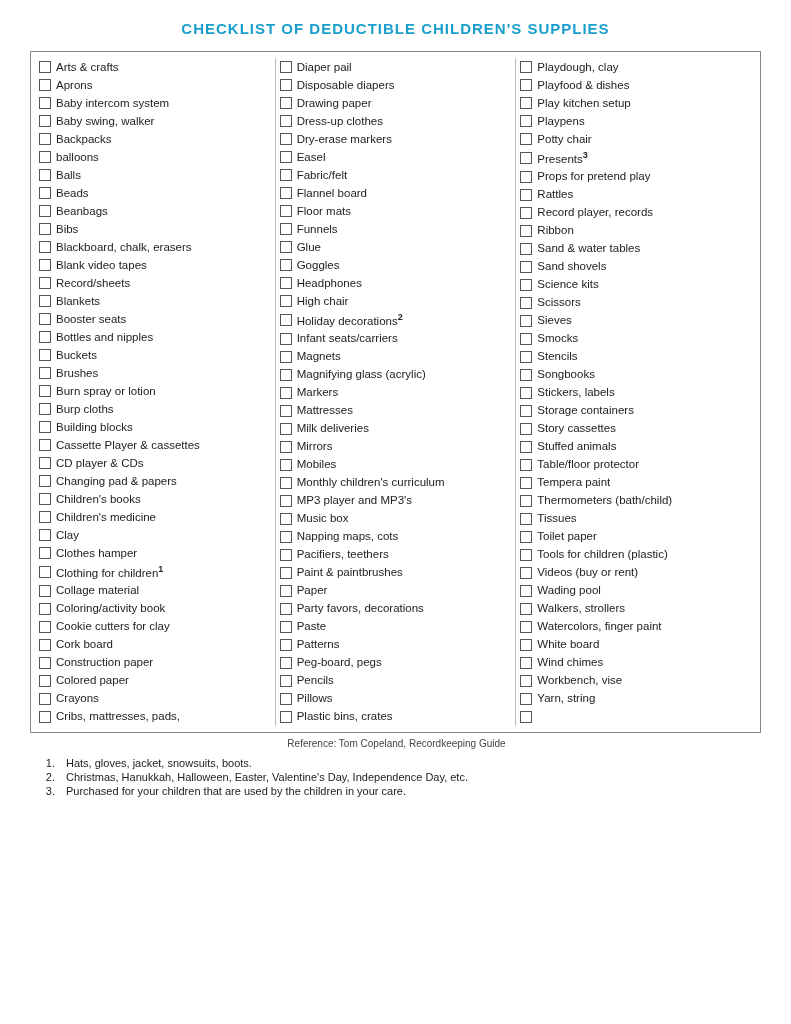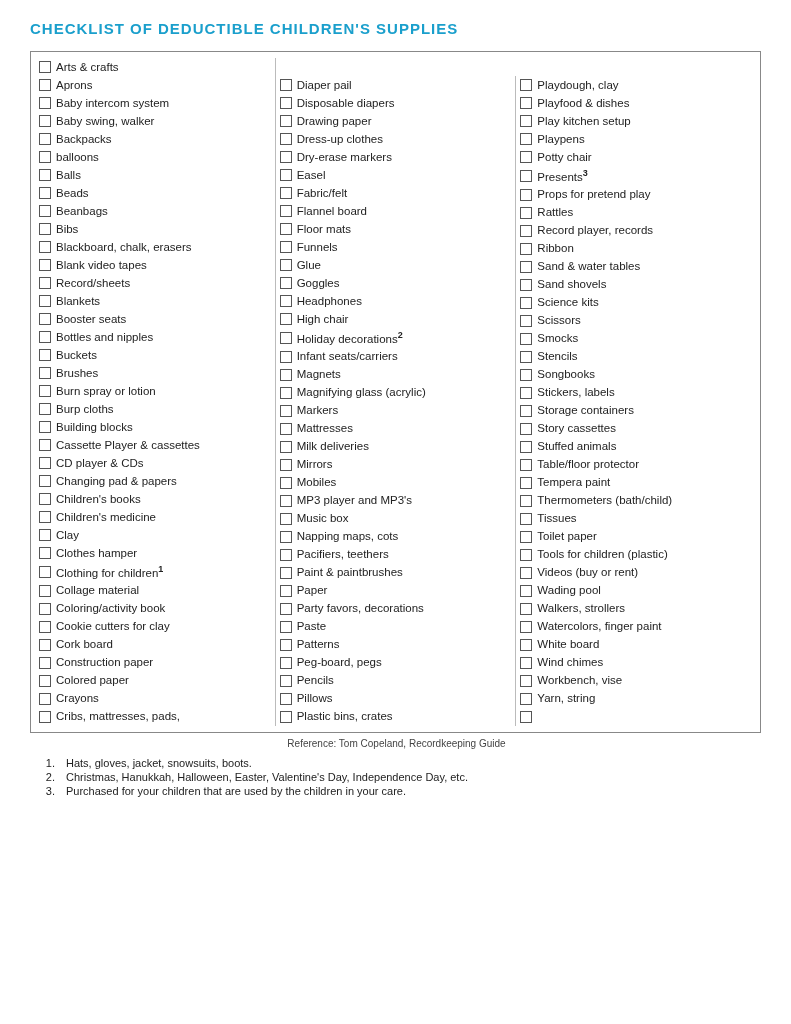--- a/index.html
+++ b/index.html
@@ -6,36 +6,36 @@
     body {
       font-family: Arial, sans-serif;
       font-size: 11.5px;
       background: #fff;
       color: #222;
       width: 791px;
       min-height: 1024px;
       padding: 20px 30px 20px 30px;
     }
     h1 {
-      text-align: left;
+      text-align: center;
       color: #1a9fcc;
       font-size: 15px;
       font-weight: bold;
       letter-spacing: 1px;
       margin-bottom: 14px;
       text-transform: uppercase;
     }
     .checklist-container {
       border: 1.5px solid #888;
       padding: 6px 4px 6px 4px;
     }
     .columns {
       display: flex;
       flex-direction: row;
-      align-items: flex-end;
+      align-items: flex-start;
     }
     .col {
       flex: 1;
       padding: 0 2px;
     }
     .col:not(:last-child) {
       border-right: 1px solid #bbb;
     }
     .item {
       display: flex;
@@ -327,20 +327,24 @@
         <div class="item">
           <span class="checkbox"></span>
           <span class="item-label">Mirrors</span>
         </div>
         <div class="item">
           <span class="checkbox"></span>
           <span class="item-label">Mobiles</span>
         </div>
         <div class="item">
           <span class="checkbox"></span>
+          <span class="item-label">Monthly children's curriculum</span>
+        </div>
+        <div class="item">
+          <span class="checkbox"></span>
           <span class="item-label">MP3 player and MP3's</span>
         </div>
         <div class="item">
           <span class="checkbox"></span>
           <span class="item-label">Music box</span>
         </div>
         <div class="item">
           <span class="checkbox"></span>
           <span class="item-label">Napping maps, cots</span>
         </div>
@@ -434,20 +438,24 @@
           <span class="checkbox"></span>
           <span class="item-label">Sand shovels</span>
         </div>
         <div class="item">
           <span class="checkbox"></span>
           <span class="item-label">Science kits</span>
         </div>
         <div class="item">
           <span class="checkbox"></span>
           <span class="item-label">Scissors</span>
+        </div>
+        <div class="item">
+          <span class="checkbox"></span>
+          <span class="item-label">Sieves</span>
         </div>
         <div class="item">
           <span class="checkbox"></span>
           <span class="item-label">Smocks</span>
         </div>
         <div class="item">
           <span class="checkbox"></span>
           <span class="item-label">Stencils</span>
         </div>
         <div class="item">

